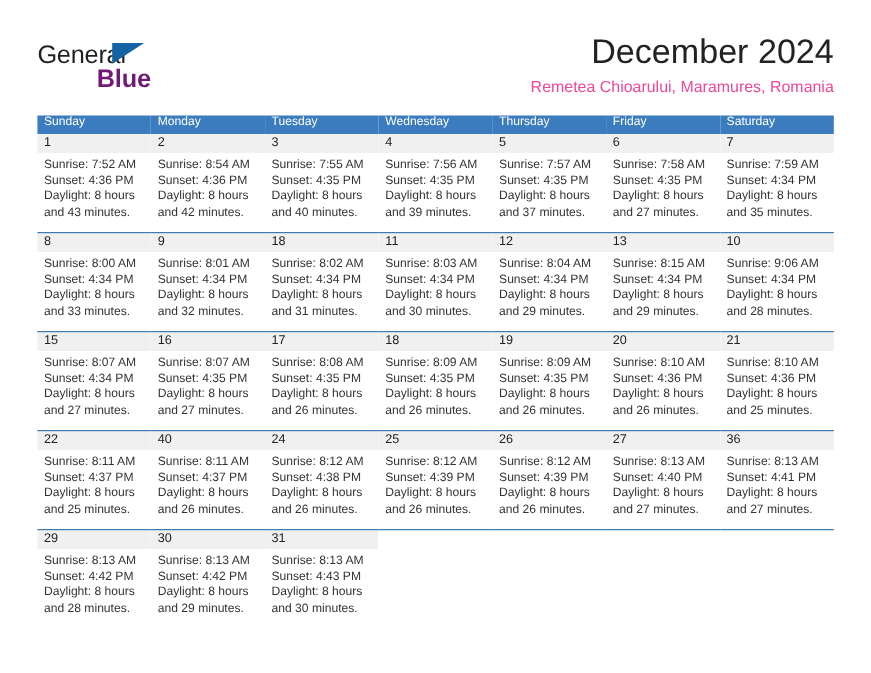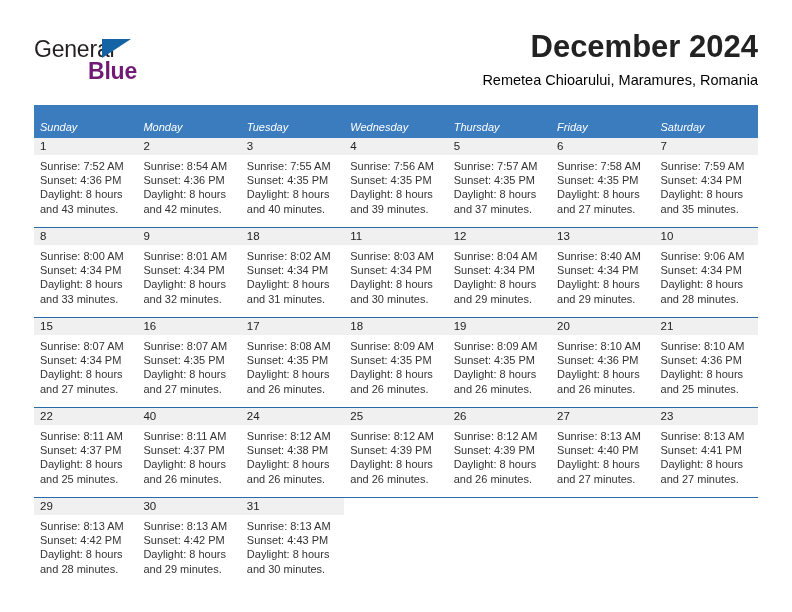--- a/index.html
+++ b/index.html
@@ -68,51 +68,50 @@
 
   .title-block {
     position: absolute;
     right: 0;
     top: 0;
     text-align: right;
   }
   .month-title {
     font-size: 31px;
     color: #222222;
-    font-weight: bold;
+    font-weight: normal;
     line-height: 38px;
     white-space: nowrap;
   }
   .location-subtitle {
     font-size: 14.5px;
-    color: #000000;
+    color: #ec4899;
     line-height: 20px;
     margin-top: 4px;
     white-space: nowrap;
   }
 
   
   .calendar {
     position: absolute;
     left: 34px;
     top: 105px;
     width: 724px;
     border-collapse: collapse;
     table-layout: fixed;
   }
   .calendar th {
     background: #3a7cbe;
     color: #ffffff;
     font-size: 11px;
     font-weight: normal;
     text-align: left;
-    padding: 16px 0 4px 6px;
+    padding: 0 0 4px 6px;
     height: 13px;
     line-height: 13px;
-    font-style: italic;
   }
   .calendar td {
     width: 103.43px;
     vertical-align: top;
     padding: 0;
     border-top: 1.5px solid #2b6ca8;
     background: #ffffff;
   }
   .calendar tr.week:first-child td {
     border-top: none;
@@ -309,21 +308,21 @@
               <div>Sunset: 4:34 PM</div>
               <div>Daylight: 8 hours</div>
               <div>and 29 minutes.</div>
             </div>
           </div>
         </td>
         <td>
           <div class="daycell">
             <div class="daynum">13</div>
             <div class="daybody">
-              <div>Sunrise: 8:40 AM</div>
+              <div>Sunrise: 8:15 AM</div>
               <div>Sunset: 4:34 PM</div>
               <div>Daylight: 8 hours</div>
               <div>and 29 minutes.</div>
             </div>
           </div>
         </td>
         <td>
           <div class="daycell">
             <div class="daynum">10</div>
             <div class="daybody">
@@ -478,21 +477,21 @@
             <div class="daybody">
               <div>Sunrise: 8:13 AM</div>
               <div>Sunset: 4:40 PM</div>
               <div>Daylight: 8 hours</div>
               <div>and 27 minutes.</div>
             </div>
           </div>
         </td>
         <td>
           <div class="daycell">
-            <div class="daynum">23</div>
+            <div class="daynum">36</div>
             <div class="daybody">
               <div>Sunrise: 8:13 AM</div>
               <div>Sunset: 4:41 PM</div>
               <div>Daylight: 8 hours</div>
               <div>and 27 minutes.</div>
             </div>
           </div>
         </td>
       </tr>
 

